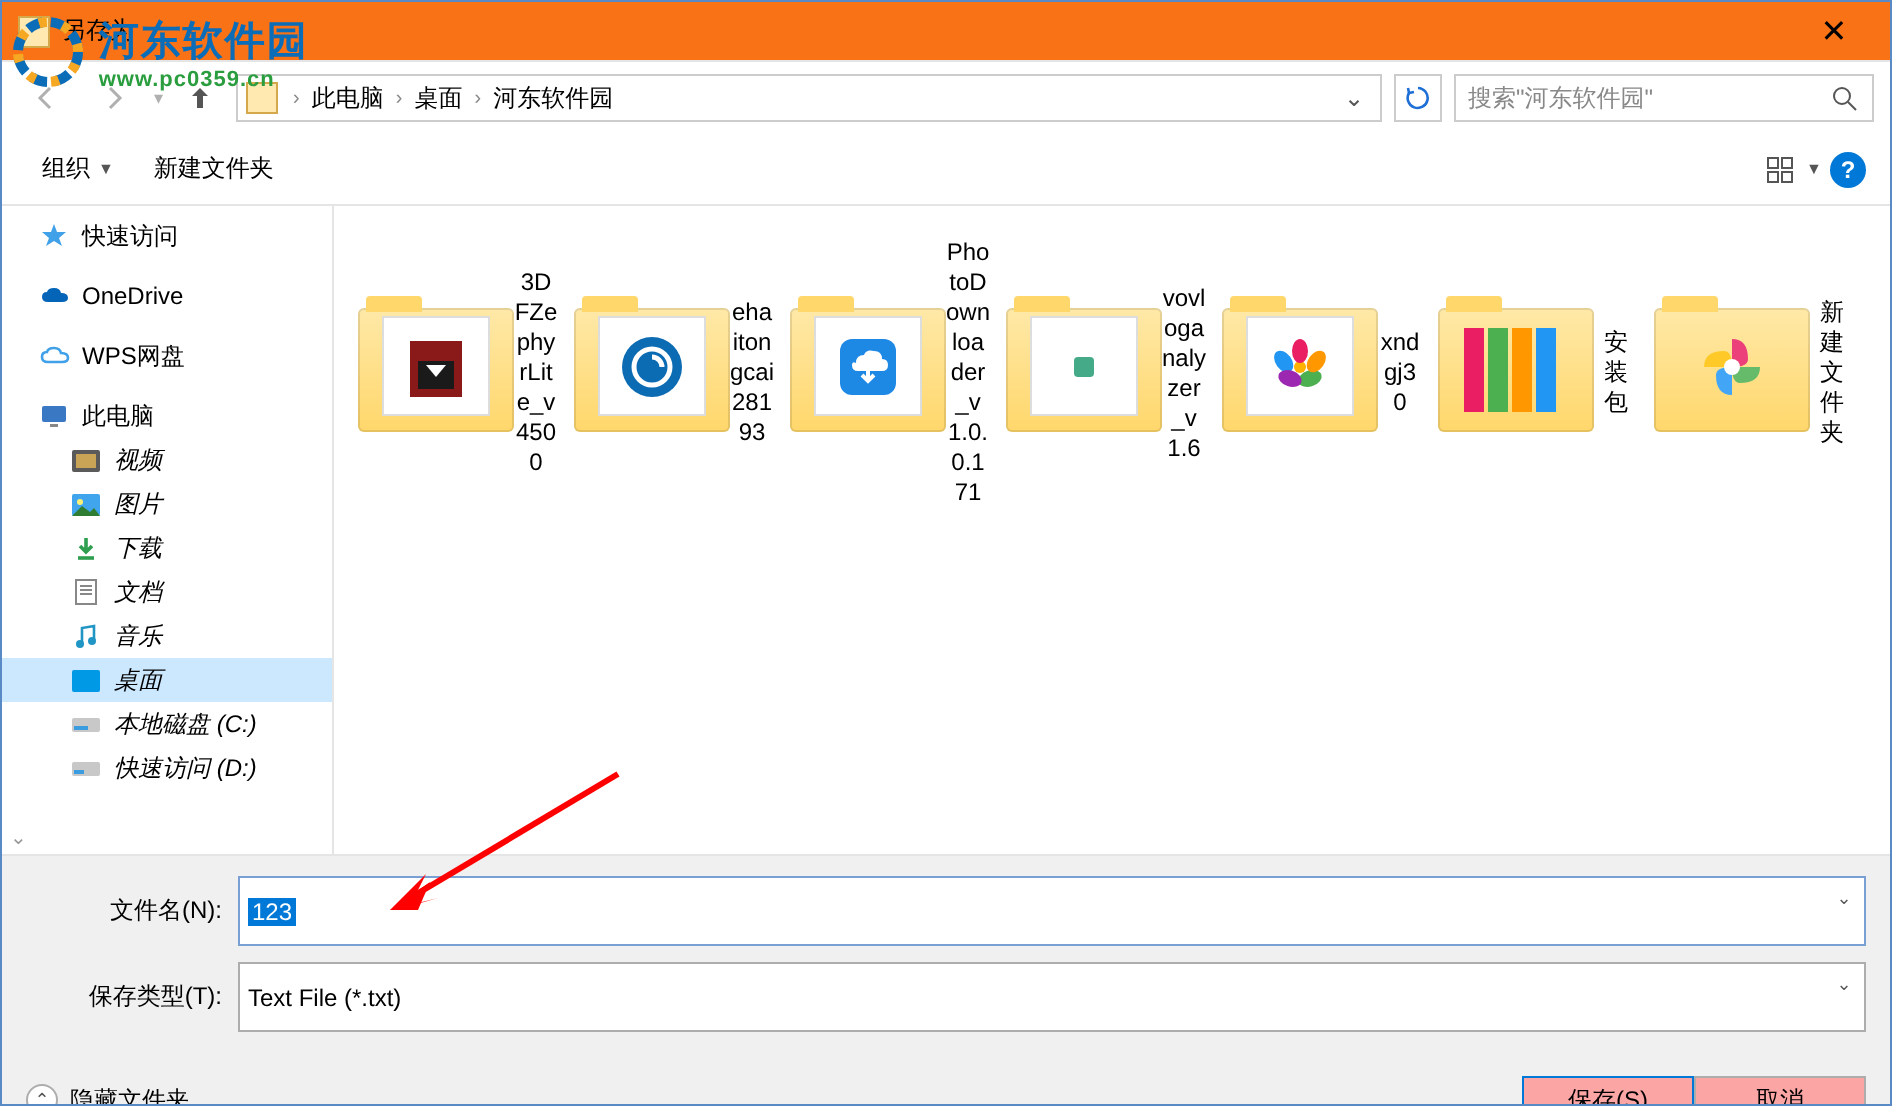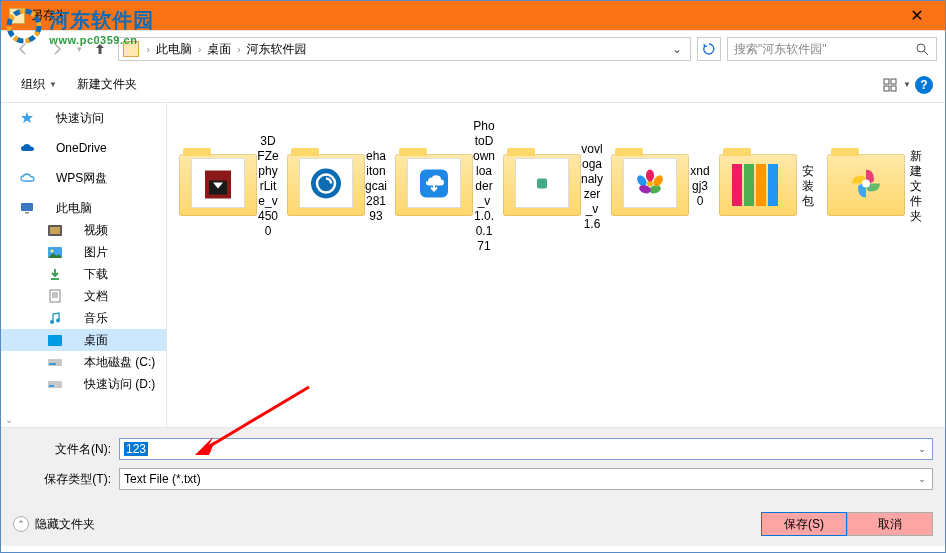--- a/index.html
+++ b/index.html
@@ -31,42 +31,42 @@
 
 .toolbar { height: 36px; display: flex; align-items: center; padding: 0 12px; gap: 4px; border-bottom: 1px solid #e5e5e5; }
 .tb-btn { padding: 4px 8px; display: flex; align-items: center; gap: 4px; }
 .tb-btn .caret { font-size: 8px; color: #555; }
 .tb-spacer { flex: 1; }
 .tb-icon { width: 28px; height: 24px; display: flex; align-items: center; justify-content: center; color: #555; }
 .tb-help { width: 18px; height: 18px; border-radius: 50%; background: #0078d7; color: #fff; display: flex; align-items: center; justify-content: center; font-weight: bold; font-size: 12px; }
 
 .content { display: flex; height: 324px; }
 .sidebar { width: 166px; border-right: 1px solid #e5e5e5; overflow-y: auto; padding: 4px 0; position: relative; }
-.sb-item { height: 22px; display: flex; align-items: center; padding-left: 18px; gap: 21px; cursor: default; }
-.sb-item.indent { padding-left: 46px; }
+.sb-item { height: 22px; display: flex; align-items: center; padding-left: 18px; gap: 6px; cursor: default; }
+.sb-item.indent { padding-left: 34px; font-style: italic; }
 .sb-item.selected { background: #cce8ff; }
 .sb-icon { width: 16px; height: 16px; display: flex; align-items: center; justify-content: center; flex-shrink: 0; }
 .sb-sep { height: 8px; }
 .sb-scroll { position: absolute; bottom: 2px; left: 4px; font-size: 10px; color: #999; }
 
 .files { flex: 1; padding: 12px 8px; display: flex; flex-wrap: wrap; align-content: flex-start; gap: 0; }
 .file-item { width: 108px; display: flex; flex-direction: row; align-items: center; padding: 4px; text-align: center; }
 .file-thumb { width: 86px; height: 72px; position: relative; margin-bottom: 4px; display: flex; align-items: center; justify-content: center; }
 .folder-bg { width: 78px; height: 62px; background: linear-gradient(#ffe9a8, #ffd76b); border-radius: 3px; position: relative; box-shadow: inset 0 0 0 1px rgba(0,0,0,0.1); }
 .folder-bg::before { content: ""; position: absolute; top: -6px; left: 4px; width: 28px; height: 8px; background: #ffd76b; border-radius: 2px 2px 0 0; }
 .folder-paper { position: absolute; top: 4px; left: 50%; transform: translateX(-50%); width: 54px; height: 50px; background: #fff; border: 1px solid #ddd; }
 .folder-center { position: absolute; top: 50%; left: 50%; transform: translate(-50%,-50%); }
 .file-name { font-size: 12px; line-height: 15px; word-break: break-all; max-width: 104px; }
 
 .arrow-annot { position: absolute; top: 380px; left: 190px; z-index: 20; pointer-events: none; }
 
 .bottom { border-top: 1px solid #e5e5e5; background: #f0f0f0; padding: 10px 12px 8px; }
 .field-row { display: flex; align-items: center; margin-bottom: 8px; }
 .field-label { width: 106px; text-align: right; padding-right: 8px; }
-.field-input { flex: 1; height: 22px; border: 1px solid #7a9fd4; background: #fff; padding: 0 4px; display: flex; align-items: center; position: relative; }
+.field-input { flex: 1; height: 35px; border: 1px solid #7a9fd4; background: #fff; padding: 0 4px; display: flex; align-items: center; position: relative; }
 .field-input.combo { border: 1px solid #adadad; }
 .field-input .sel { background: #0078d7; color: #fff; padding: 0 2px; }
 .field-input .drop { position: absolute; right: 2px; top: 2px; width: 16px; height: 16px; display: flex; align-items: center; justify-content: center; color: #555; font-size: 9px; }
 
 .footer { display: flex; align-items: center; padding: 6px 12px 10px; background: #f0f0f0; }
 .hide-folders { display: flex; align-items: center; gap: 6px; }
 .hide-folders .chev { width: 16px; height: 16px; border: 1px solid #adadad; border-radius: 50%; display: flex; align-items: center; justify-content: center; font-size: 9px; color: #555; background: #fff; }
 .footer-spacer { flex: 1; }
 .btn { min-width: 86px; height: 24px; border: 1px solid #adadad; background: #fca5a5; margin-left: 0; display: flex; align-items: center; justify-content: center; text-align: center; }
 .btn.primary { border: 1px solid #0078d7; }

